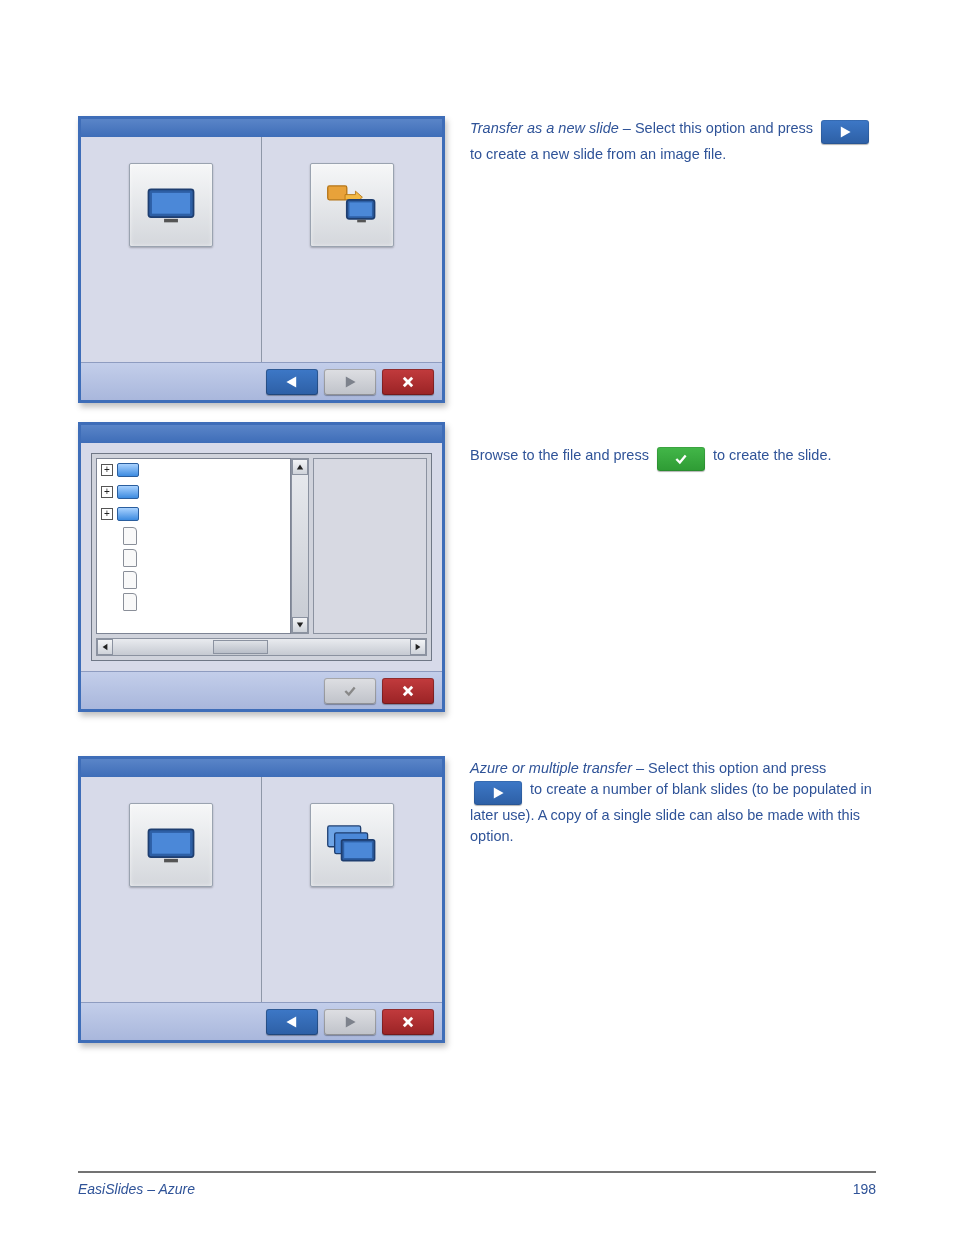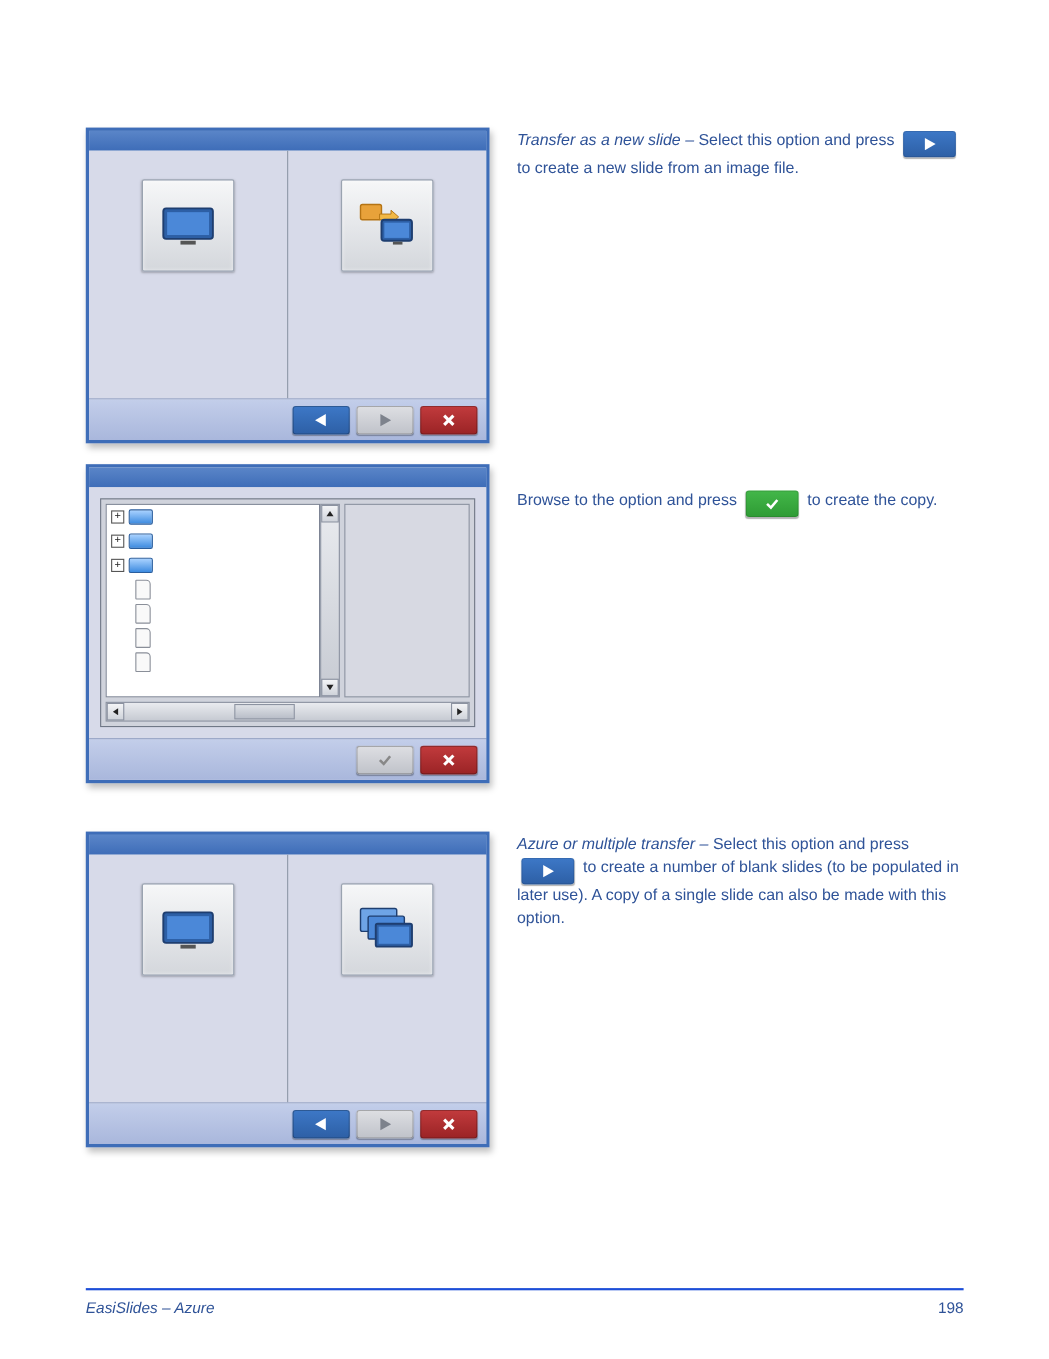--- a/index.html
+++ b/index.html
@@ -129,44 +129,44 @@
   }
   .btn.blue  { background: linear-gradient(#3d78c7,#2d5fa5); }
   .btn.grey  { background: linear-gradient(#dedfe3,#bfc2c9); }
   .btn.red   { background: linear-gradient(#c23b3d,#9a2325); }
   .btn svg { width: 14px; height: 14px; fill:#fff; }
   .btn.grey svg { fill:#7d828c; }
 
   
   .footer {
     position:absolute; left:78px; right:78px; bottom:38px;
-    border-top:2px solid #1d4ed8; padding-top:8px;
+    border-top:2px solid #737373; padding-top:8px;
     font-size:14px; font-style:italic;
   }
   .footer .pagenum { float:right; font-style:normal; }
 </style>
 </head>
 <body>
 
 <div class="page">
 
   <div id="txt1" class="txt">
     <span class="lead">Transfer as a new slide –</span><span> Select this option and press </span><span class="chip blue">
         <svg viewBox="0 0 10 10">
           <polygon points="2,1 9,5 2,9"></polygon>
         </svg>
       </span><span> to create a new slide from an image file.</span>
   </div>
 
   <div id="txt2" class="txt">
-    <span>Browse to the option and press </span><span class="chip green">
+    <span>Browse to the file and press </span><span class="chip green">
         <svg viewBox="0 0 12 12">
           <polyline points="2,6 5,9 10,3" stroke="#fff" stroke-width="2" fill="none"></polyline>
         </svg>
-      </span><span> to create the copy.</span>
+      </span><span> to create the slide.</span>
   </div>
 
   <div id="txt3" class="txt">
     <span class="lead">Azure or multiple transfer –</span><span> Select this option and press </span><span class="chip blue">
         <svg viewBox="0 0 10 10">
           <polygon points="2,1 9,5 2,9"></polygon>
         </svg>
       </span><span> to create a number of blank slides (to be populated in later use). A copy of a single slide can also be made with this option.</span>
   </div>
 

